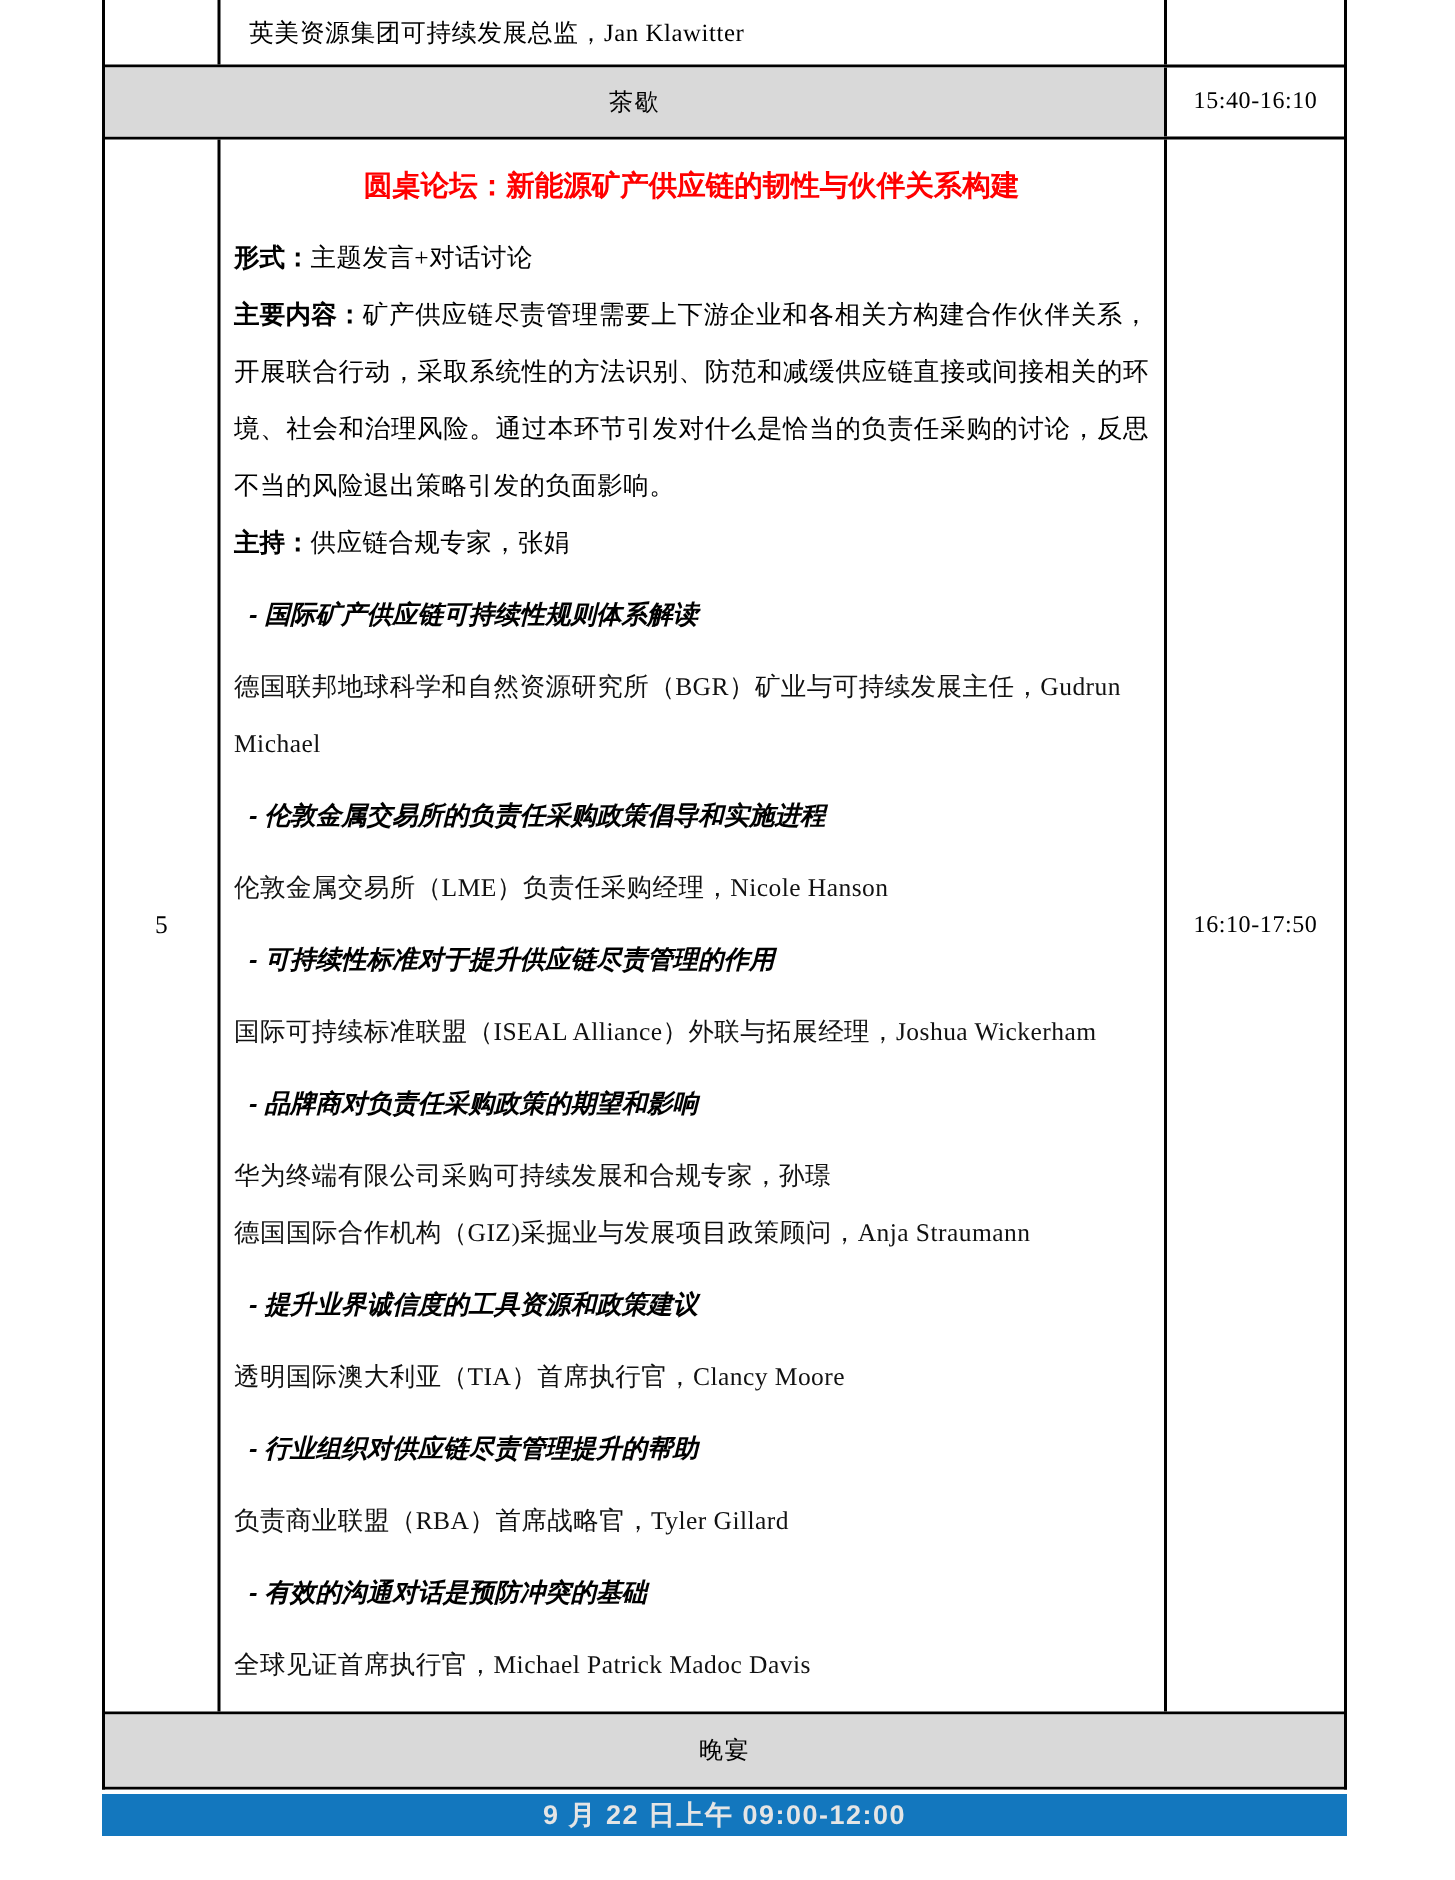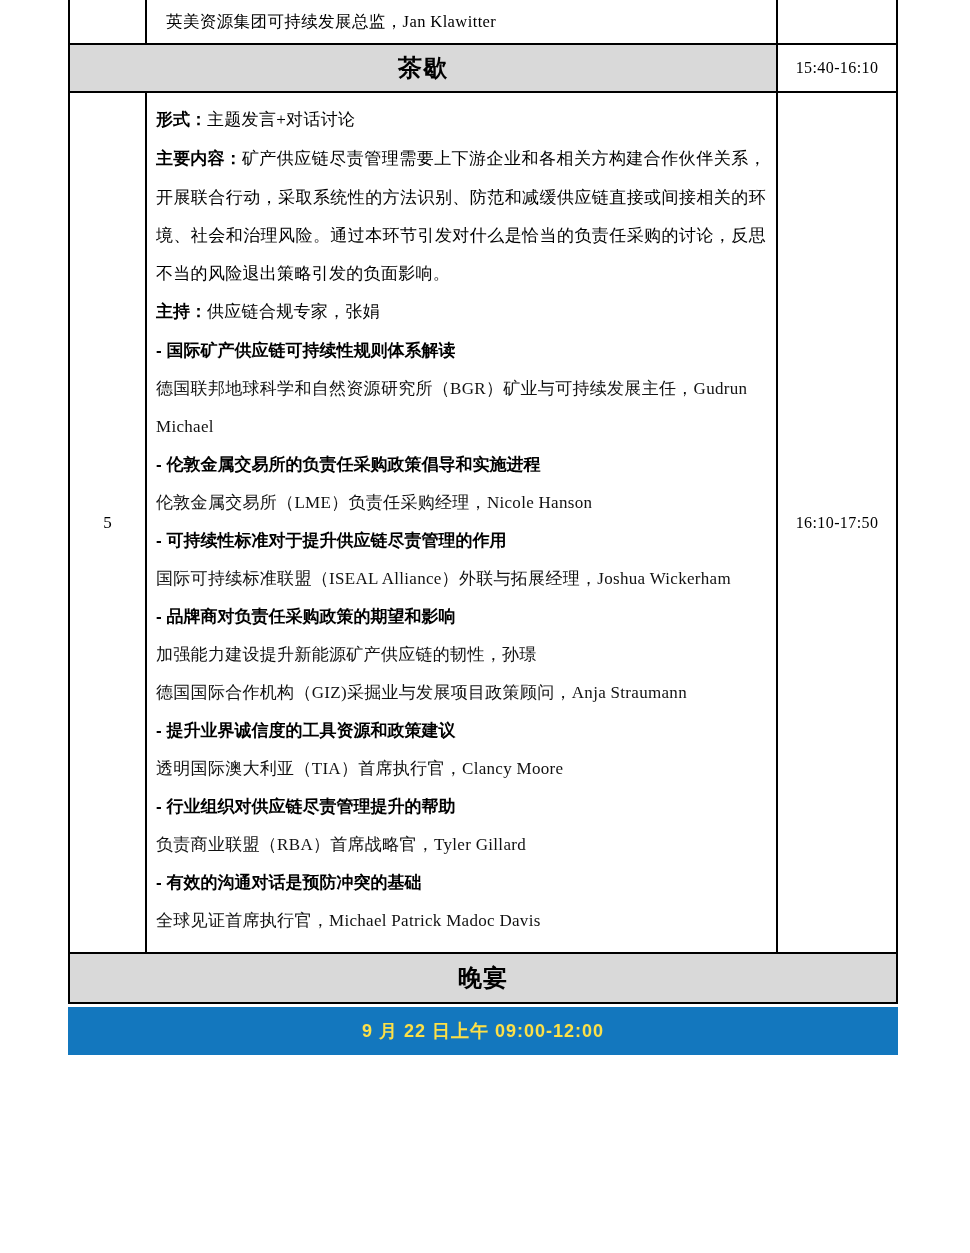--- a/index.html
+++ b/index.html
@@ -25,45 +25,45 @@
       display:flex;align-items:center;justify-content:center;font-size:17px;}
   .c2{width:631px;border-right:2px solid var(--bk);}
   .c3{flex:1;display:flex;align-items:center;justify-content:center;
       font-size:16px;letter-spacing:.4px;white-space:nowrap;}
   .merged{width:708px;border-right:2px solid var(--bk);
       display:flex;align-items:center;justify-content:center;}
   .full{flex:1;display:flex;align-items:center;justify-content:center;}
   .gray{background:var(--gray);}
   .bold-center{
     font-family:"Liberation Sans","DejaVu Sans",sans-serif;
-    font-weight:bold;font-size:24px;letter-spacing:1px;
+    font-weight:normal;font-size:16px;letter-spacing:1px;
   }
   .row-prev{height:45px;}
   .prev-speaker{display:flex;align-items:center;padding-left:19px;
     font-size:16.5px;letter-spacing:.4px;}
   .row-break{height:48px;}
   .row-dinner{height:48px;border-bottom:none;text-align:center;}
   .content{padding:8px 10px 12px 9px;font-size:17px;line-height:38px;}
   .title{
     font-family:"Liberation Sans","DejaVu Sans",sans-serif;
     font-weight:bold;color:var(--red);
     text-align:center;font-size:19px;line-height:40px;margin:4px 0 8px;
   }
   .para{margin:0;}
   .just{text-align:justify;}
-  .lbl{font-family:Liberation Mono, monospace;font-weight:bold;margin-top:15px;}
+  .lbl{font-family:Liberation Serif, serif;font-weight:bold;margin-top:15px;}
   .val{letter-spacing:.3px;}
   .topic{
     font-family:"Liberation Sans","DejaVu Sans",sans-serif;
-    font-weight:bold;margin:0;
+    font-weight:bold;margin:10px;font-style:italic;
   }
   .speaker{margin:0;letter-spacing:.3px;color:#111;}
   .banner{
-    margin:3px 0 0 68px;width:830px;height:48px;
-    background:var(--blue);color:#fde047;
+    margin:3px 0 0 68px;width:830px;height:28px;
+    background:var(--blue);color:#e5e5e5;
     display:flex;align-items:center;justify-content:center;
     font-family:"Liberation Sans","DejaVu Sans",sans-serif;
     font-weight:bold;font-size:18px;letter-spacing:1px;
   }
 </style>
 </head>
 <body>
 
 <div class="doc">
 
@@ -76,32 +76,33 @@
     </div>
 
     <div class="row row-break">
       <div class="merged gray bold-center">茶歇</div>
       <div class="c3">15:40-16:10</div>
     </div>
 
     <div class="row row-session">
       <div class="c1">5</div>
       <div class="c2 content">
+        <p class="title">圆桌论坛：新能源矿产供应链的韧性与伙伴关系构建</p>
         <p class="para"><span class="lbl">形式：</span><span class="val">主题发言+对话讨论</span></p>
         <p class="para just"><span class="lbl">主要内容：</span><span class="val">矿产供应链尽责管理需要上下游企业和各相关方构建合作伙伴关系，开展联合行动，采取系统性的方法识别、防范和减缓供应链直接或间接相关的环境、社会和治理风险。通过本环节引发对什么是恰当的负责任采购的讨论，反思不当的风险退出策略引发的负面影响。</span></p>
         <p class="para"><span class="lbl">主持：</span><span class="val">供应链合规专家，张娟</span></p>
         <div id="guest-list">
             <p class="topic">- 国际矿产供应链可持续性规则体系解读</p>
             <p class="speaker">德国联邦地球科学和自然资源研究所（BGR）矿业与可持续发展主任，Gudrun Michael</p>
             <p class="topic">- 伦敦金属交易所的负责任采购政策倡导和实施进程</p>
             <p class="speaker">伦敦金属交易所（LME）负责任采购经理，Nicole Hanson</p>
             <p class="topic">- 可持续性标准对于提升供应链尽责管理的作用</p>
             <p class="speaker">国际可持续标准联盟（ISEAL Alliance）外联与拓展经理，Joshua Wickerham</p>
             <p class="topic">- 品牌商对负责任采购政策的期望和影响</p>
-            <p class="speaker">加强能力建设提升新能源矿产供应链的韧性，孙璟</p>
+            <p class="speaker">华为终端有限公司采购可持续发展和合规专家，孙璟</p>
             <p class="speaker">德国国际合作机构（GIZ)采掘业与发展项目政策顾问，Anja Straumann</p>
             <p class="topic">- 提升业界诚信度的工具资源和政策建议</p>
             <p class="speaker">透明国际澳大利亚（TIA）首席执行官，Clancy Moore</p>
             <p class="topic">- 行业组织对供应链尽责管理提升的帮助</p>
             <p class="speaker">负责商业联盟（RBA）首席战略官，Tyler Gillard</p>
             <p class="topic">- 有效的沟通对话是预防冲突的基础</p>
             <p class="speaker">全球见证首席执行官，Michael Patrick Madoc Davis</p>
           </div>
       </div>
       <div class="c3">16:10-17:50</div>

